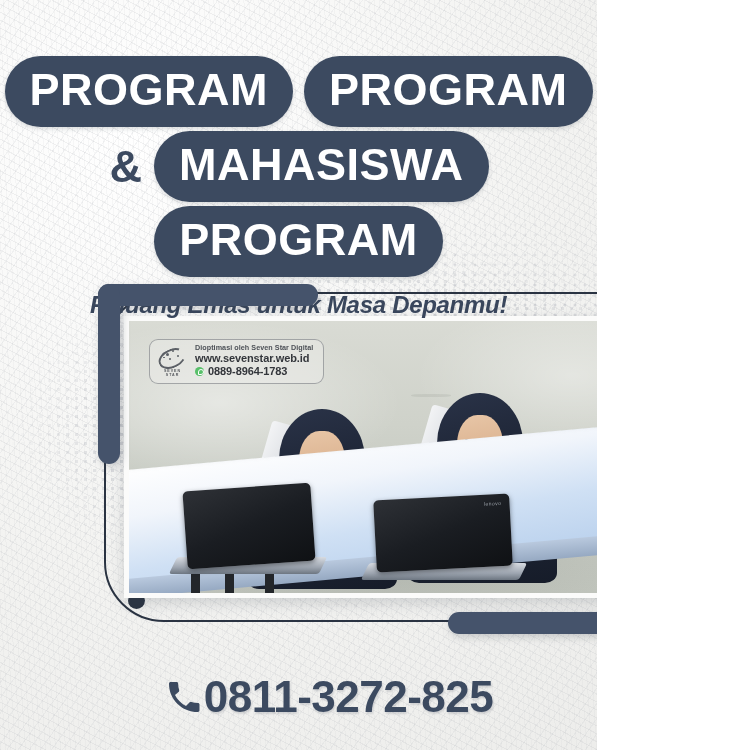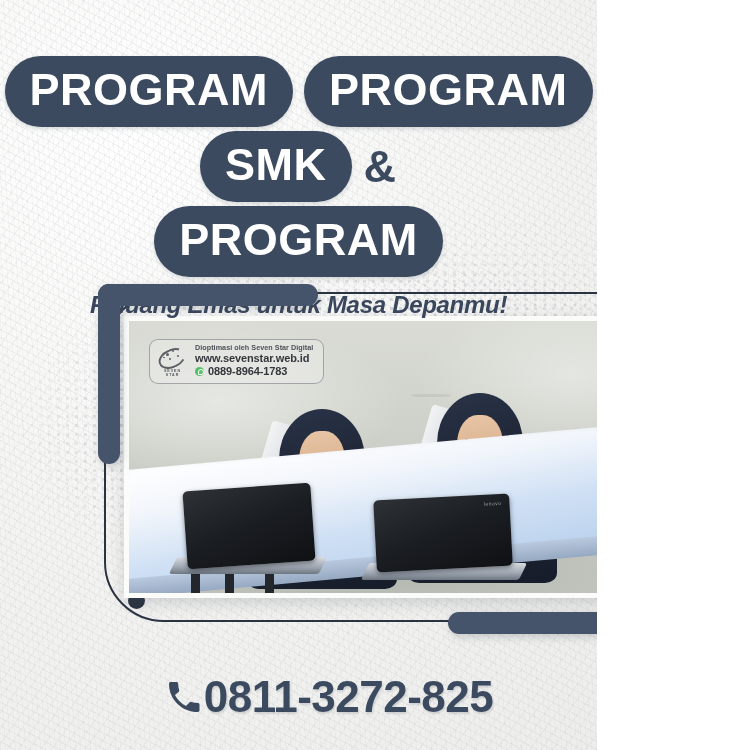--- a/index.html
+++ b/index.html
@@ -373,22 +373,22 @@
   <div class="halftone two"></div>
 
   <div class="headline">
 
     <div class="hl-row">
       <span class="pill">PROGRAM</span>
       <span class="pill">PROGRAM</span>
     </div>
 
     <div class="hl-row">
-      <span class="pill">SMK</span>
       <span class="amp">&amp;</span>
+      <span class="pill">MAHASISWA</span>
     </div>
 
     <div class="hl-row">
       <span class="pill">PROGRAM</span>
     </div>
 
     <div class="tagline">Peluang Emas untuk Masa Depanmu!</div>
   </div>
 
   <div class="thin-frame"></div>

